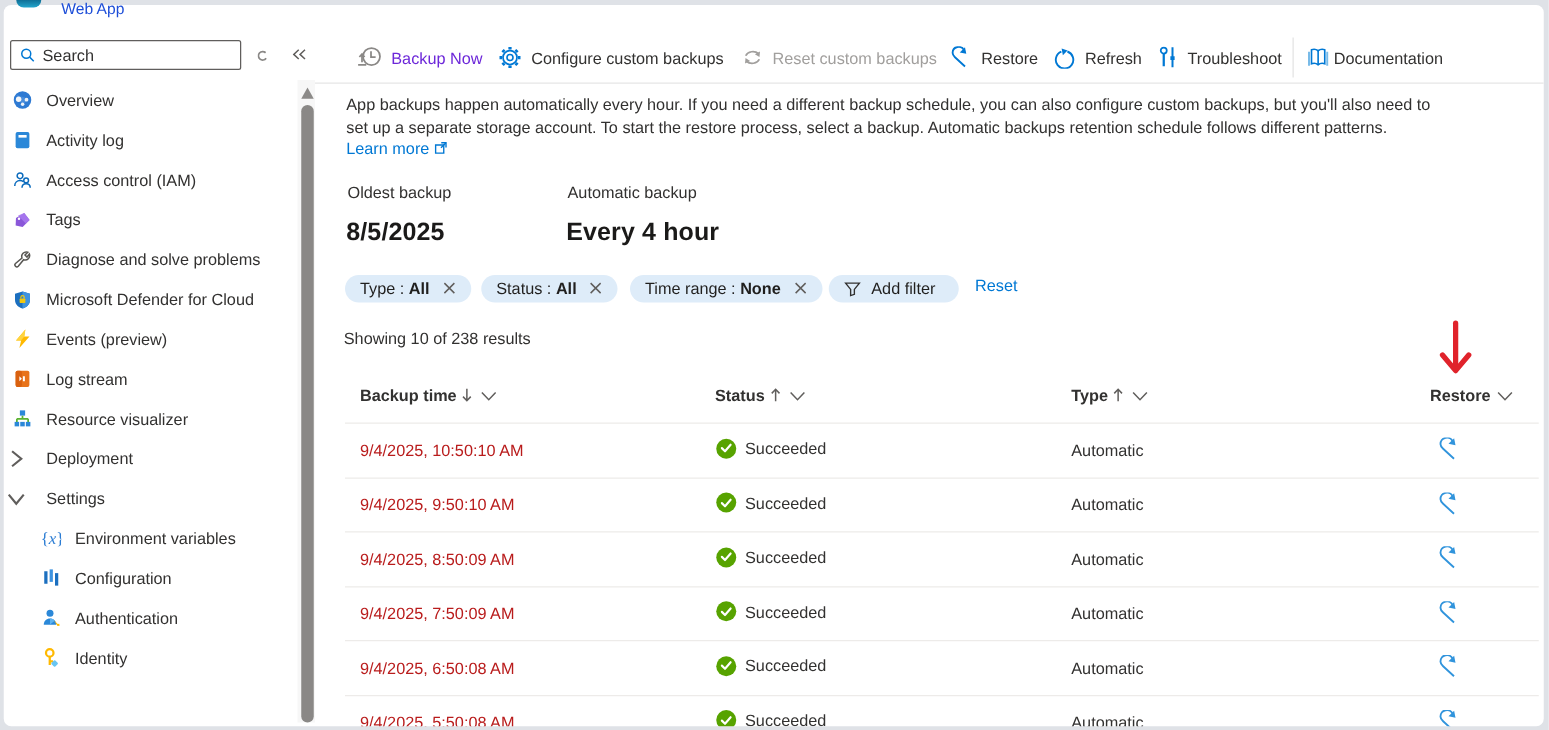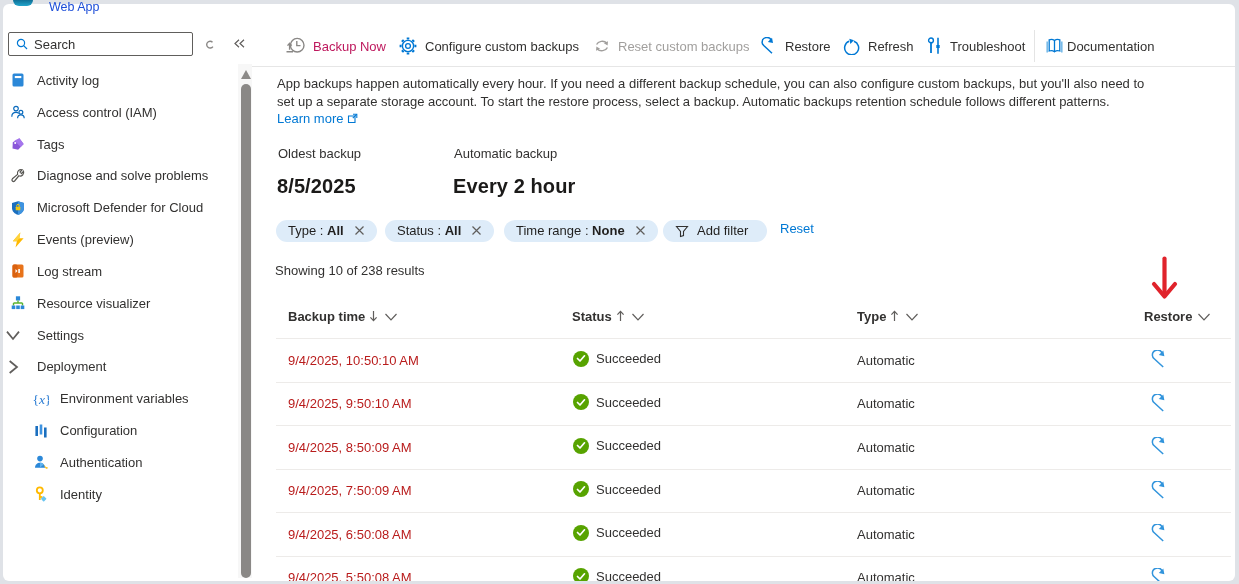--- a/index.html
+++ b/index.html
@@ -79,20 +79,27 @@
   </div>
   <svg class="reorder" width="8" height="10" viewBox="0 0 8 10">
           <path d="M6.5 2.2 A3.4 3.4 0 1 0 6.9 6.6" fill="none" stroke="#8a8886" stroke-width="1.4"></path>
         </svg>
   <svg class="collapse" width="11" height="9" viewBox="0 0 11 9">
           <path d="M5 0.8 L1 4.5 L5 8.2 M10 0.8 L6 4.5 L10 8.2" fill="none" stroke="#605e5c" stroke-width="1.2"></path>
         </svg>
 
   <div class="menu">
     <div class="mi"><svg viewBox="0 0 16 16">
+              <circle cx="8" cy="8" r="7" fill="#2e7ad3"></circle>
+              <path d="M3 4 L13 7 L8 12 Z" fill="#5596e0" opacity=".7"></path>
+              <circle cx="4.9" cy="7.4" r="2.2" fill="#f4f6f8"></circle>
+              <circle cx="11.2" cy="7.7" r="1.5" fill="#eef2f6"></circle>
+              <circle cx="8.1" cy="11.4" r="1.4" fill="#eef2f6"></circle>
+            </svg>Overview</div>
+    <div class="mi"><svg viewBox="0 0 16 16">
               <rect x="2.5" y="1.5" width="11" height="13" rx="1.5" fill="#2b88d8"></rect>
               <rect x="2.5" y="1.5" width="11" height="13" rx="1.5" fill="url(#g0)"></rect>
               <rect x="4.8" y="4" width="6.5" height="2.1" fill="#fff"></rect>
             </svg>Activity log</div>
     <div class="mi"><svg viewBox="0 0 16 16" fill="none" stroke="#0b6bbd" stroke-width="1.2">
               <circle cx="6" cy="4.6" r="2.3"></circle>
               <path d="M1.8 12.7 c0-2.6 1.9-4.3 4.2-4.3 1.1 0 2 .35 2.8 1"></path>
               <circle cx="10.9" cy="8.3" r="1.9"></circle>
               <path d="M7.6 14.2 c0-2 1.5-3.3 3.3-3.3 1.8 0 3.3 1.3 3.3 3.3"></path>
             </svg>Access control (IAM)</div>
@@ -121,29 +128,29 @@
               <rect x="8.3" y="6" width="1.6" height="4" fill="#fff"></rect>
             </svg>Log stream</div>
     <div class="mi"><svg viewBox="0 0 16 16">
               <rect x="5.9" y="1.3" width="4.2" height="4.2" fill="#2b88d8"></rect>
               <path d="M8 5.5 V8 M3.5 8 H12.5 M3.5 8 V10.5 M12.5 8 V10.5" stroke="#5bb331" fill="none" stroke-width="1.4"></path>
               <rect x="1.7" y="10.5" width="3.6" height="3.6" fill="#2b88d8"></rect>
               <rect x="6.2" y="10.5" width="3.6" height="3.6" fill="#2b88d8"></rect>
               <rect x="10.7" y="10.5" width="3.6" height="3.6" fill="#2b88d8"></rect>
             </svg>Resource visualizer</div>
     <div class="mi"><span class="chev">
+              <svg width="10" height="12" viewBox="0 0 10 12">
+                <path d="M2.5 1.5 L8 6 L2.5 10.5" fill="none" stroke="#605e5c" stroke-width="1.3"></path>
+              </svg>
+            </span>Deployment</div>
+    <div class="mi"><span class="chev">
               <svg width="12" height="10" viewBox="0 0 12 10">
                 <path d="M1.5 2.5 L6 8 L10.5 2.5" fill="none" stroke="#605e5c" stroke-width="1.3"></path>
               </svg>
             </span>Settings</div>
-    <div class="mi"><span class="chev">
-              <svg width="10" height="12" viewBox="0 0 10 12">
-                <path d="M2.5 1.5 L8 6 L2.5 10.5" fill="none" stroke="#605e5c" stroke-width="1.3"></path>
-              </svg>
-            </span>Deployment</div>
     <div class="mi subitem"><svg viewBox="0 0 16 16">
               <text x="-0.5" y="12.5" font-size="13.5" fill="#2b7cd3" font-family="Liberation Serif">{<tspan font-style="italic">x</tspan>}</text>
             </svg>Environment variables</div>
     <div class="mi subitem"><svg viewBox="0 0 16 16">
               <rect x="2.4" y="3" width="2.6" height="10" fill="#1b6fbf"></rect>
               <rect x="6.7" y="1.5" width="2.6" height="10" fill="#3e93e0"></rect>
               <rect x="11" y="4.5" width="2.6" height="10" fill="#1b6fbf"></rect>
             </svg>Configuration</div>
     <div class="mi subitem"><svg viewBox="0 0 16 16">
               <circle cx="7" cy="4.6" r="2.8" fill="#2b88d8"></circle>
@@ -155,21 +162,21 @@
               <circle cx="6.8" cy="4.3" r="3" fill="none" stroke="#ffb900" stroke-width="1.8"></circle>
               <path d="M6.8 7.3 V14" stroke="#ffb900" stroke-width="1.8"></path>
               <path d="M6.8 11 H9.4" stroke="#ffb900" stroke-width="1.8"></path>
               <rect x="8.6" y="10.7" width="4.2" height="4.2" rx=".8" transform="rotate(45 10.7 12.8)" fill="#69c5f0"></rect>
             </svg>Identity</div>
   </div>
   <div class="sb-track"></div>
         <div class="sb-up"></div>
   <div class="sb-thumb"></div>
 
-  <div class="tbtn" style="left:286px;color:#be185d;">
+  <div class="tbtn" style="left:286px;color:#6d28d9;">
     <svg width="19" height="20" viewBox="0 0 19 20">
             <g stroke="#8a8886" fill="none" stroke-width="1.4">
               <circle cx="11.2" cy="9.2" r="6.8"></circle>
               <path d="M10.8 5 V9.6 H14.5"></path>
               <path d="M3.6 13.8 V7.6 M1.5 9.6 L3.6 7.3 L5.7 9.6"></path>
               <path d="M0.5 15.8 H7"></path>
             </g>
           </svg>
     Backup Now</div>
   <div class="tbtn" style="left:399px;">
@@ -224,21 +231,21 @@
 
   <div class="desc">App backups happen automatically every hour. If you need a different backup schedule, you can also configure custom backups, but you'll also need to<br>set up a separate storage account. To start the restore process, select a backup. Automatic backups retention schedule follows different patterns.<br><a>Learn more</a> <svg width="11" height="11" viewBox="0 0 11 11" style="vertical-align:-1px">
             <path d="M1.5 3 H8 V9.5 H1.5 Z" fill="none" stroke="#0078d4" stroke-width="1.1"></path>
             <path d="M6 1.2 H9.8 V5" fill="none" stroke="#0078d4" stroke-width="1.1"></path>
             <path d="M9.6 1.4 L5.8 5.2" stroke="#0078d4" stroke-width="1.1"></path>
           </svg></div>
 
   <div class="lab" style="left:278px;top:146px;">Oldest backup</div>
   <div class="lab" style="left:454px;top:146px;">Automatic backup</div>
   <div class="bigval" style="left:277px;top:174.5px;">8/5/2025</div>
-  <div class="bigval" style="left:453px;top:174.5px;">Every 2 hour</div>
+  <div class="bigval" style="left:453px;top:174.5px;">Every 4 hour</div>
 
   <div class="pill" style="left:276px;">Type&nbsp;:&nbsp;<b>All</b><svg class="x" width="11" height="11" viewBox="0 0 11 11">
             <path d="M1.5 1.5 L9.5 9.5 M9.5 1.5 L1.5 9.5" stroke="#605e5c" stroke-width="1.2"></path>
           </svg></div>
   <div class="pill" style="left:385px;">Status&nbsp;:&nbsp;<b>All</b><svg class="x" width="11" height="11" viewBox="0 0 11 11">
             <path d="M1.5 1.5 L9.5 9.5 M9.5 1.5 L1.5 9.5" stroke="#605e5c" stroke-width="1.2"></path>
           </svg></div>
   <div class="pill" style="left:504px;">Time range&nbsp;:&nbsp;<b>None</b><svg class="x" width="11" height="11" viewBox="0 0 11 11">
             <path d="M1.5 1.5 L9.5 9.5 M9.5 1.5 L1.5 9.5" stroke="#605e5c" stroke-width="1.2"></path>
           </svg></div>

